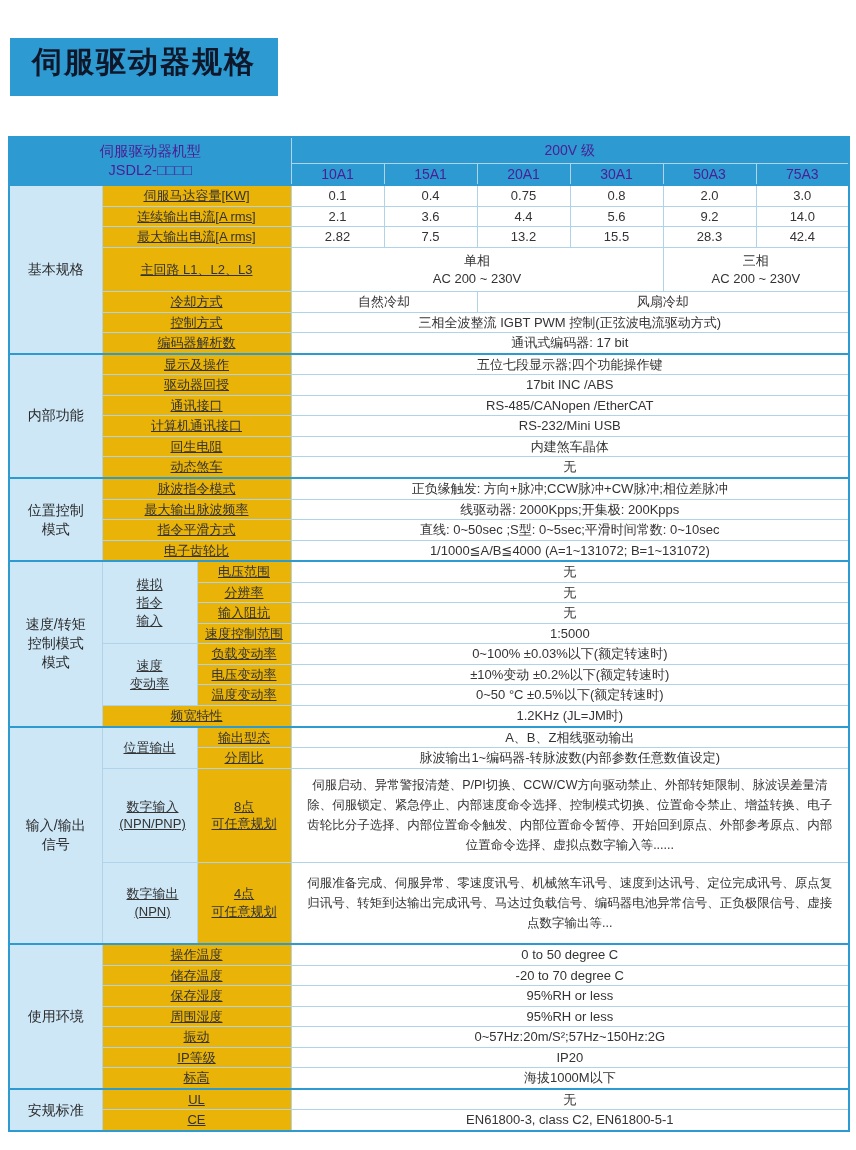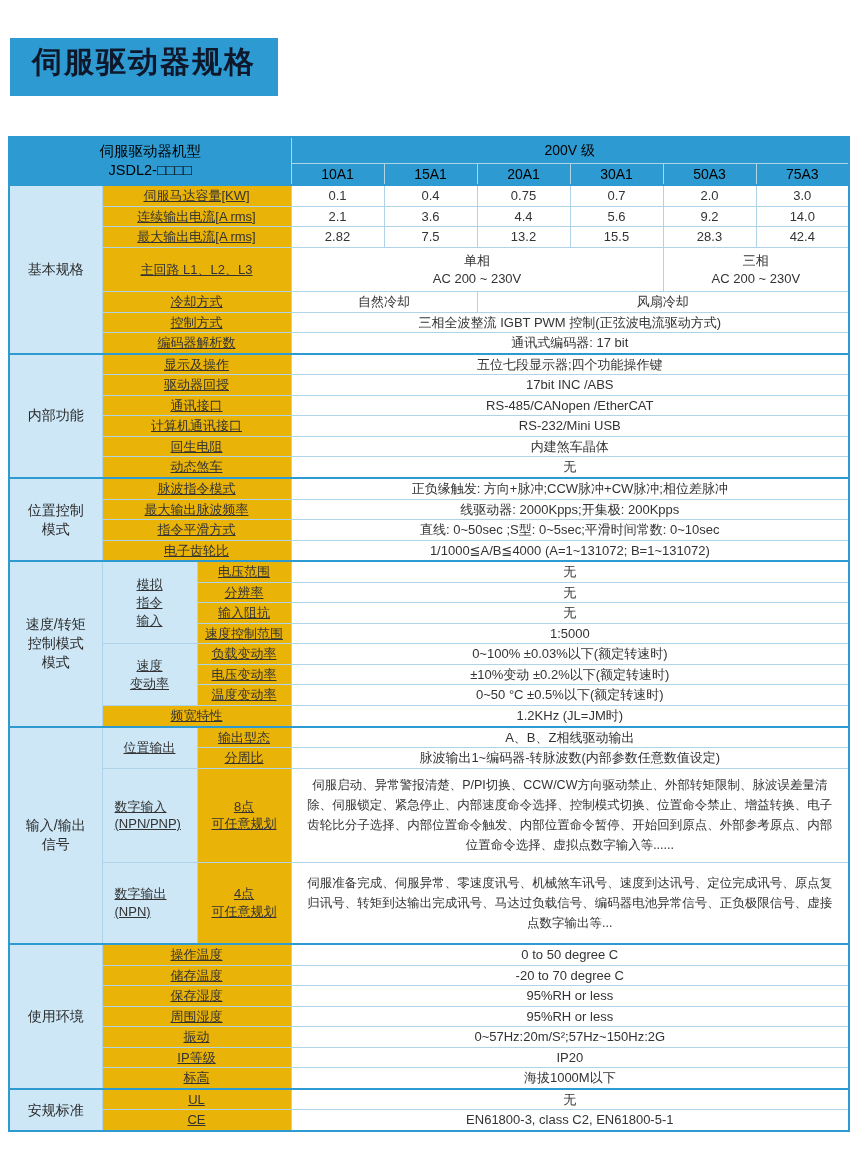--- a/index.html
+++ b/index.html
@@ -36,36 +36,36 @@
     border:1px solid #AFD4EA;
     text-align:center;
     vertical-align:middle;
     padding:1px 6px;
     white-space:pre-line;
     line-height:1.35;
   }
   
   thead td{
     background:#2D9BD2;
-    color:#000000;
+    color:#4c1d95;
     border:1px solid #1F85B9;
     font-size:14px;
   }
   tr.h-row1{height:26px;}
   tr.h-row2{height:18px;}
   td.h-title{font-size:14.5px;line-height:1.4;}
   
   tbody tr{height:20px;}
   td.sec{
     background:#CDE7F7;
     font-size:14px;
     color:#2b2b2b;
   }
   td.grp{background:#CDE7F7;text-decoration:underline;}
-  td.grp.left{text-align:left;padding-left:12px;}
+  td.grp.left{text-align:center;padding-left:12px;}
   td.lbl{background:#eab308;text-decoration:underline;}
   td.val{background:#ffffff;}
   td.val.long{
     font-size:12.5px;
     line-height:1.6;
     padding:4px 14px;
     margin-top:24px;
   }
   tr.sec-start td{border-top:2px solid #2D9BD2;}
 </style>
@@ -105,21 +105,21 @@
         <td class="h-model">75A3</td>
       </tr>
   </thead>
   <tbody id="spec-body">
       <tr class="sec-start">
         <td class="sec" rowspan="7">基本规格</td>
         <td class="lbl" colspan="2">伺服马达容量[KW]</td>
         <td class="val" colspan="1">0.1</td>
         <td class="val" colspan="1">0.4</td>
         <td class="val" colspan="1">0.75</td>
-        <td class="val" colspan="1">0.7</td>
+        <td class="val" colspan="1">0.8</td>
         <td class="val" colspan="1">2.0</td>
         <td class="val" colspan="1">3.0</td>
       </tr>
       <tr>
         <td class="lbl" colspan="2">连续输出电流[A rms]</td>
         <td class="val" colspan="1">2.1</td>
         <td class="val" colspan="1">3.6</td>
         <td class="val" colspan="1">4.4</td>
         <td class="val" colspan="1">5.6</td>
         <td class="val" colspan="1">9.2</td>

